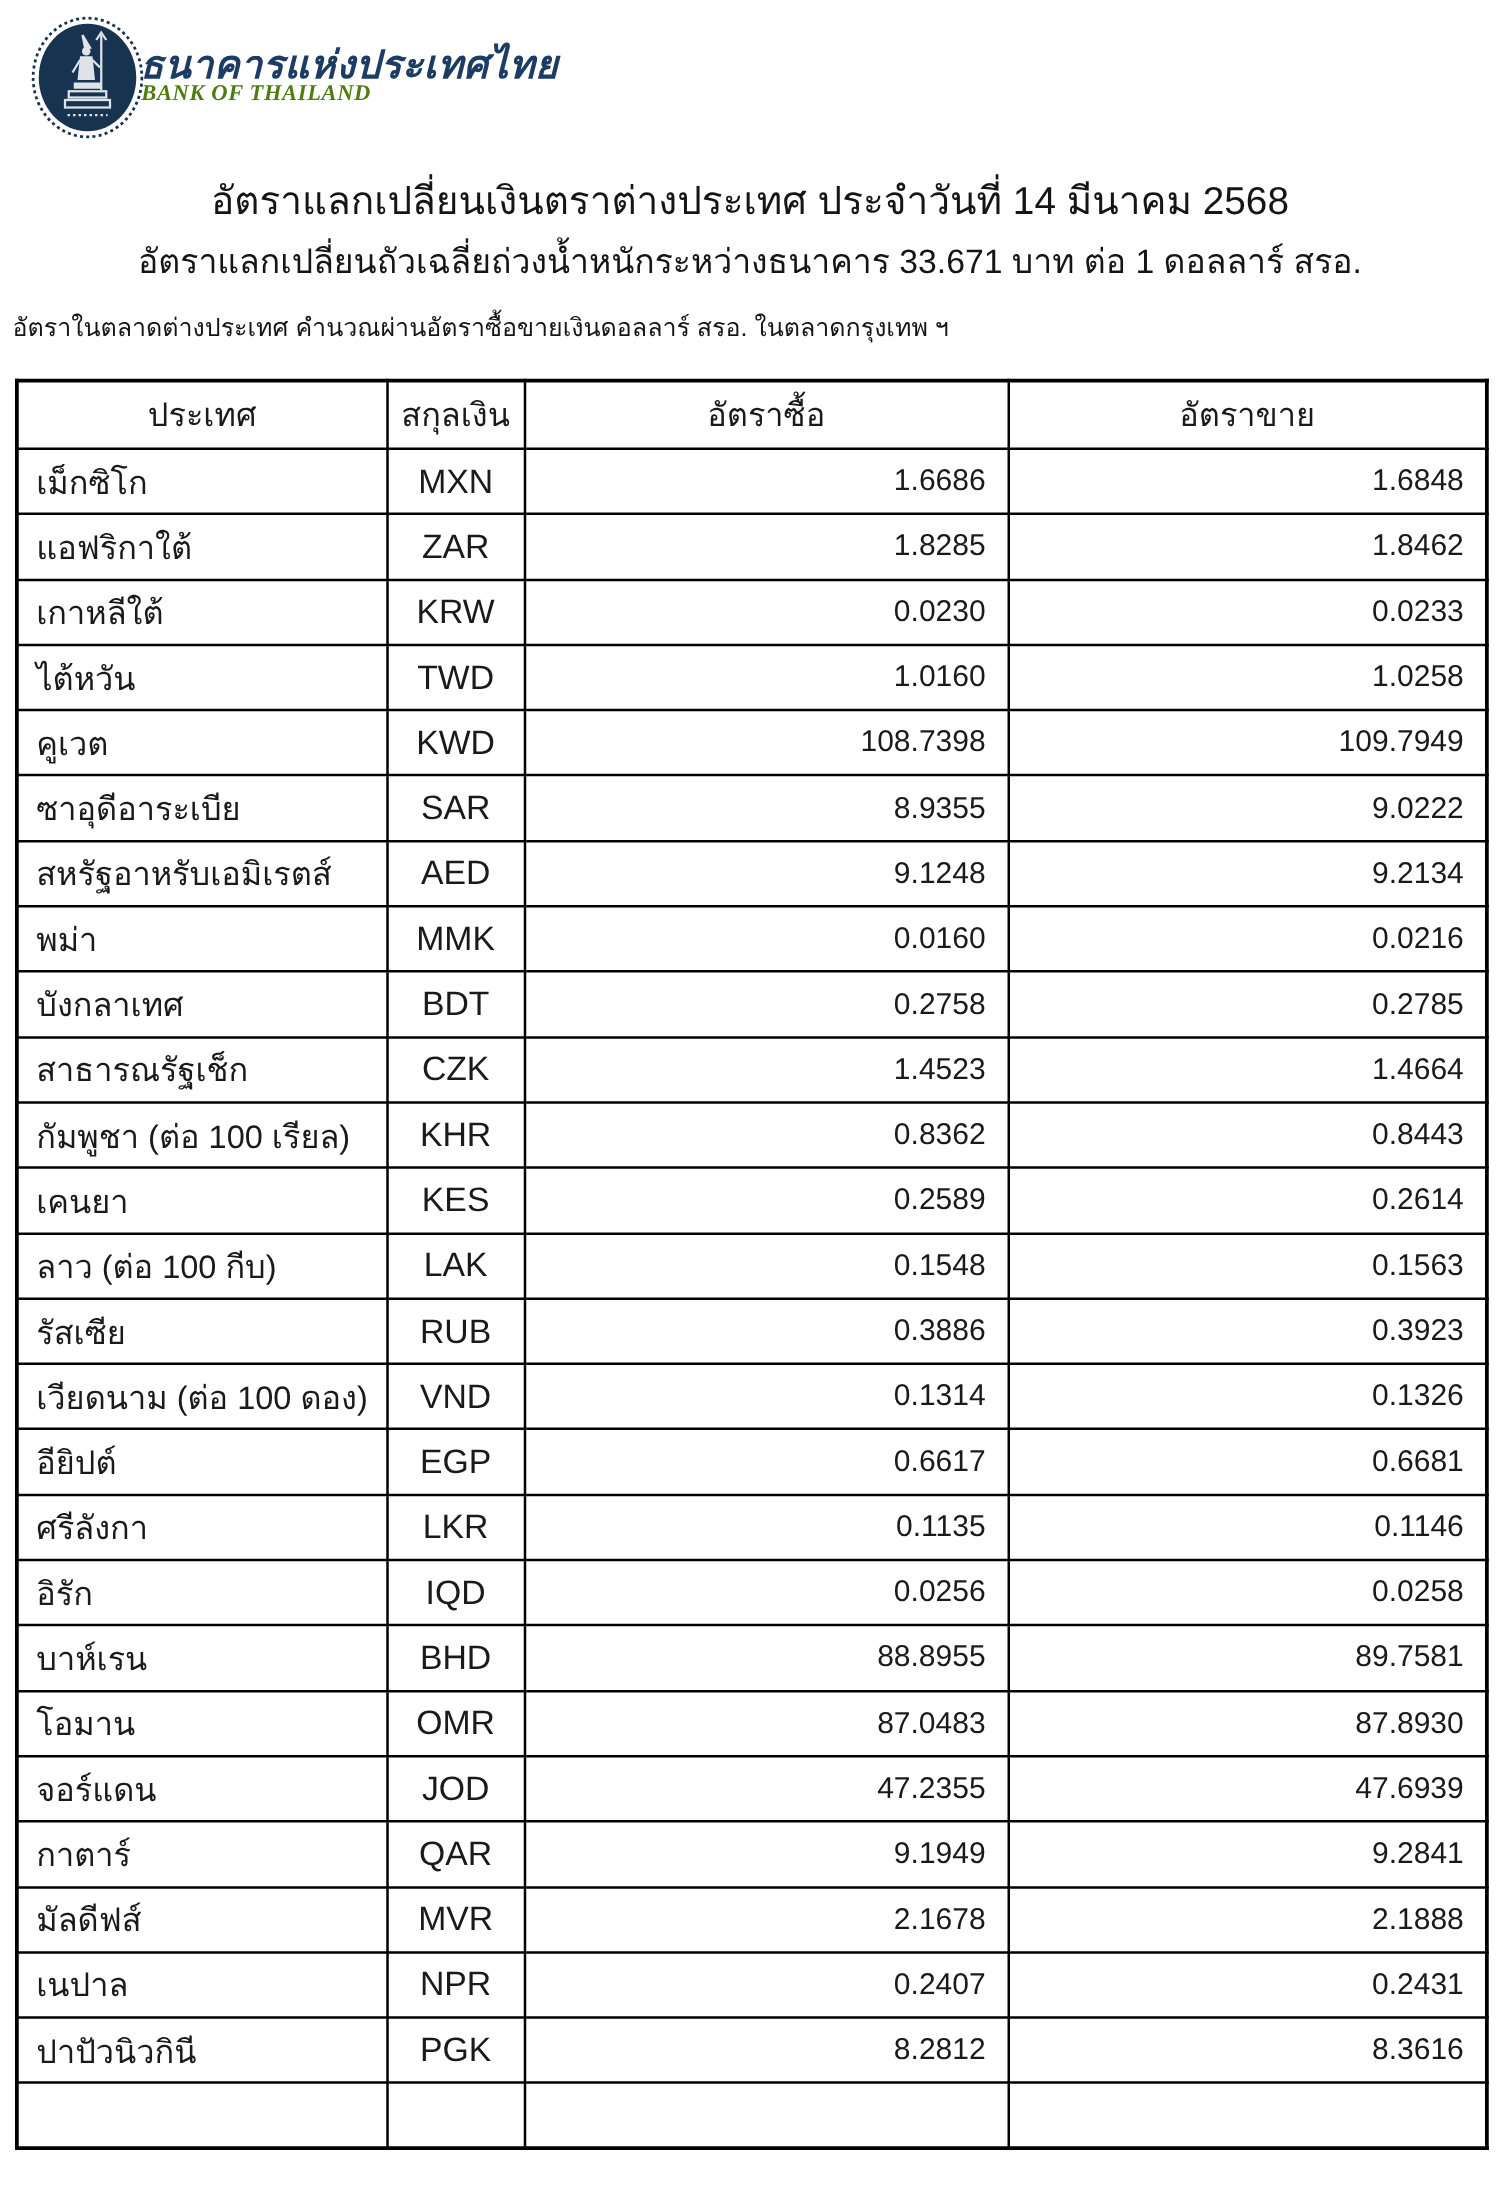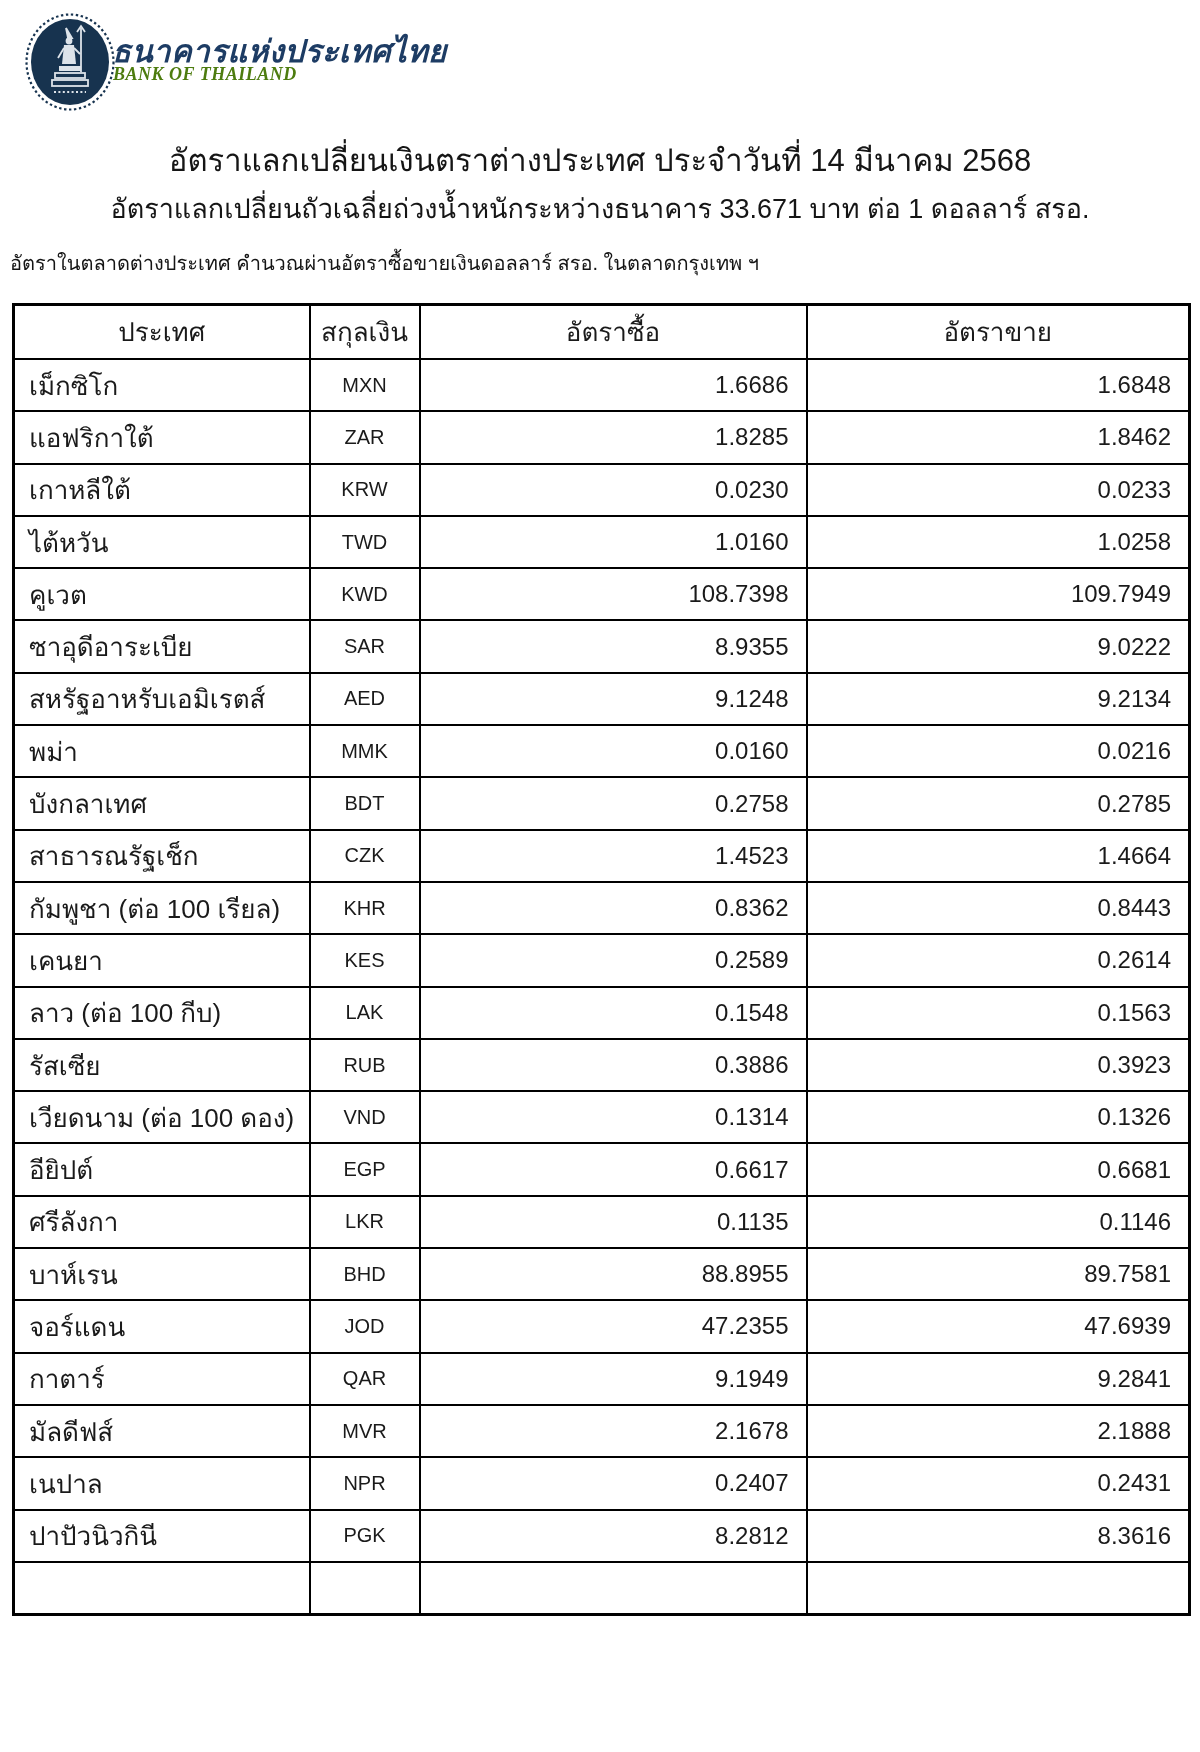--- a/index.html
+++ b/index.html
@@ -46,21 +46,21 @@
     white-space: nowrap;
   }
   table.rates th {
     height: 55px;
     font-size: 26px;
     text-align: center;
     vertical-align: middle;
   }
   table.rates td { height: 52.3px; vertical-align: middle; }
   td.td-country { font-size: 26px; text-align: left;  padding-left: 14px;  }
-  td.td-code    { font-size: 20px; text-align: center; }
+  td.td-code    { font-size: 27px; text-align: center; }
   td.td-num     { font-size: 24px; text-align: right; padding-right: 17px; }
 </style>
 </head>
 <body>
 
 <div class="brand">
   <svg class="logo" viewBox="0 0 92 100" xmlns="http://www.w3.org/2000/svg" aria-hidden="true">
 
     <ellipse cx="46" cy="50" rx="43.5" ry="47.5" fill="none" stroke="#17334f" stroke-width="2.2" stroke-dasharray="2.4 2.6"></ellipse>
 
@@ -206,26 +206,38 @@
         <td class="td-num">0.6617</td>
         <td class="td-num">0.6681</td>
       </tr>
       <tr>
         <td class="td-country">ศรีลังกา</td>
         <td class="td-code">LKR</td>
         <td class="td-num">0.1135</td>
         <td class="td-num">0.1146</td>
       </tr>
       <tr>
+        <td class="td-country">อิรัก</td>
+        <td class="td-code">IQD</td>
+        <td class="td-num">0.0256</td>
+        <td class="td-num">0.0258</td>
+      </tr>
+      <tr>
         <td class="td-country">บาห์เรน</td>
         <td class="td-code">BHD</td>
         <td class="td-num">88.8955</td>
         <td class="td-num">89.7581</td>
       </tr>
       <tr>
+        <td class="td-country">โอมาน</td>
+        <td class="td-code">OMR</td>
+        <td class="td-num">87.0483</td>
+        <td class="td-num">87.8930</td>
+      </tr>
+      <tr>
         <td class="td-country">จอร์แดน</td>
         <td class="td-code">JOD</td>
         <td class="td-num">47.2355</td>
         <td class="td-num">47.6939</td>
       </tr>
       <tr>
         <td class="td-country">กาตาร์</td>
         <td class="td-code">QAR</td>
         <td class="td-num">9.1949</td>
         <td class="td-num">9.2841</td>

